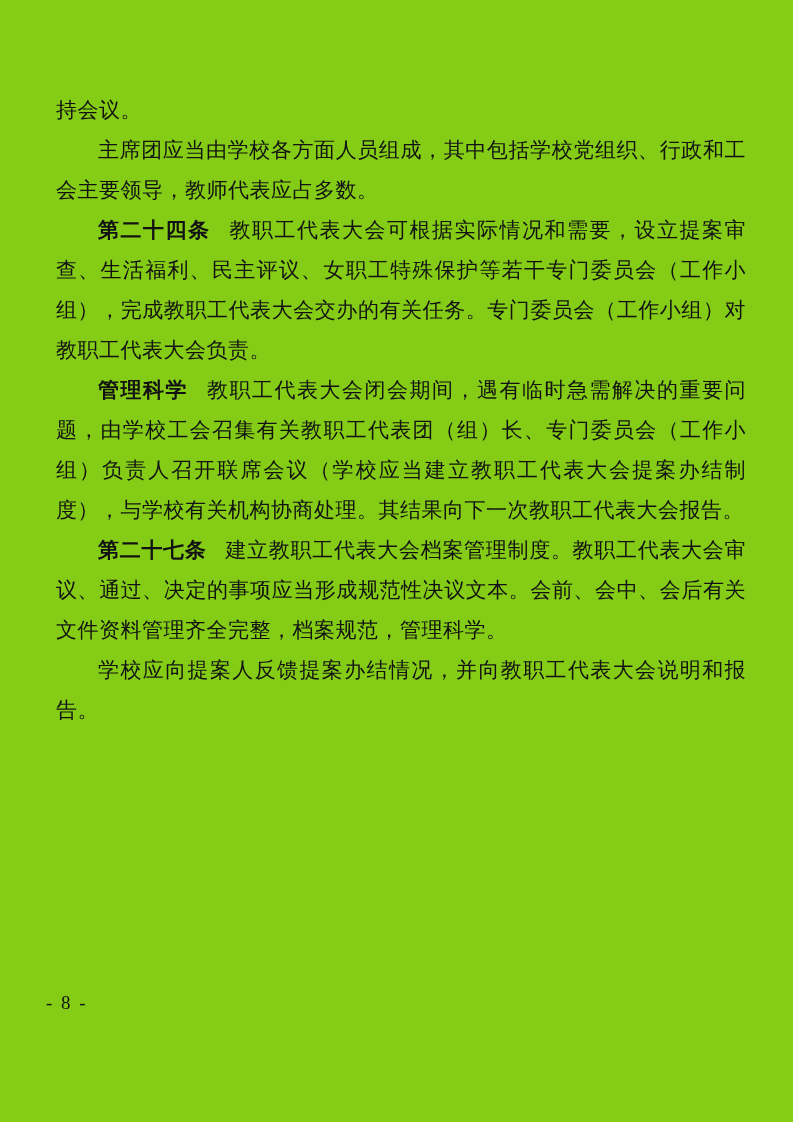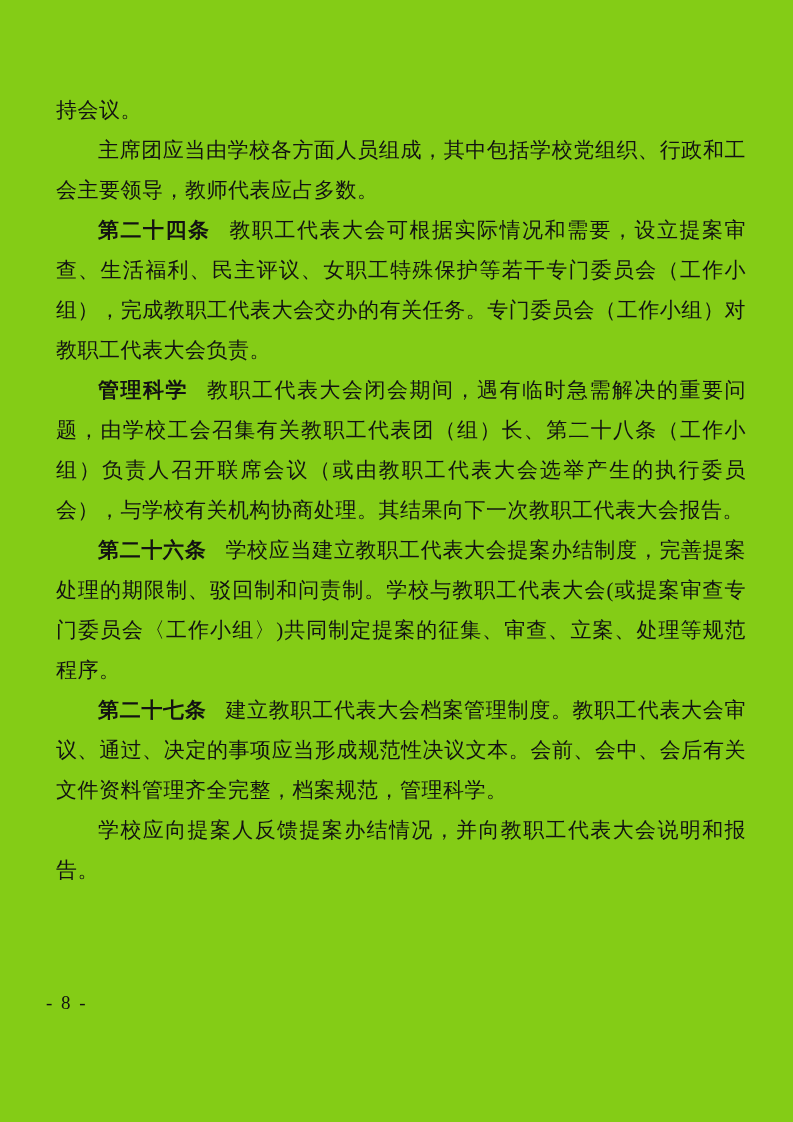--- a/index.html
+++ b/index.html
@@ -55,23 +55,22 @@
 
 <div class="page">
   <div class="content">
 
     <p class="para"><span class="term"></span><span>持会议。</span></p>
 
     <p class="para indent"><span class="term"></span><span>主席团应当由学校各方面人员组成，其中包括学校党组织、行政和工会主要领导，教师代表应占多数。</span></p>
 
     <p class="para indent"><span class="term">第二十四条</span><span>教职工代表大会可根据实际情况和需要，设立提案审查、生活福利、民主评议、女职工特殊保护等若干专门委员会（工作小组），完成教职工代表大会交办的有关任务。专门委员会（工作小组）对教职工代表大会负责。</span></p>
 
-    <p class="para indent"><span class="term">管理科学</span><span>教职工代表大会闭会期间，遇有临时急需解决的重要问题，由学校工会召集有关教职工代表团（组）长、第二十八条（工作小组）负责人召开联席会议（或由教职工代表大会选举产生的执行委员会），与学校有关机构协商处理。其结果向下一次教职工代表大会报告。</span></p>
+    <p class="para indent"><span class="term">管理科学</span><span>教职工代表大会闭会期间，遇有临时急需解决的重要问题，由学校工会召集有关教职工代表团（组）长、专门委员会（工作小组）负责人召开联席会议（学校应当建立教职工代表大会提案办结制度），与学校有关机构协商处理。其结果向下一次教职工代表大会报告。</span></p>
 
-    <p class="para indent"><span class="term">第二十六条</span><span>学校应当建立教职工代表大会提案办结制度，完善提案处理的期限制、驳回制和问责制。学校与教职工代表大会(或提案审查专门委员会〈工作小组〉)共同制定提案的征集、审查、立案、处理等规范程序。</span></p>
 
     <p class="para indent"><span class="term">第二十七条</span><span>建立教职工代表大会档案管理制度。教职工代表大会审议、通过、决定的事项应当形成规范性决议文本。会前、会中、会后有关文件资料管理齐全完整，档案规范，管理科学。</span></p>
 
     <p class="para indent"><span class="term"></span><span>学校应向提案人反馈提案办结情况，并向教职工代表大会说明和报告。</span></p>
 
 
   </div>
 
   <div class="page-number">- 8 -</div>
 </div>

